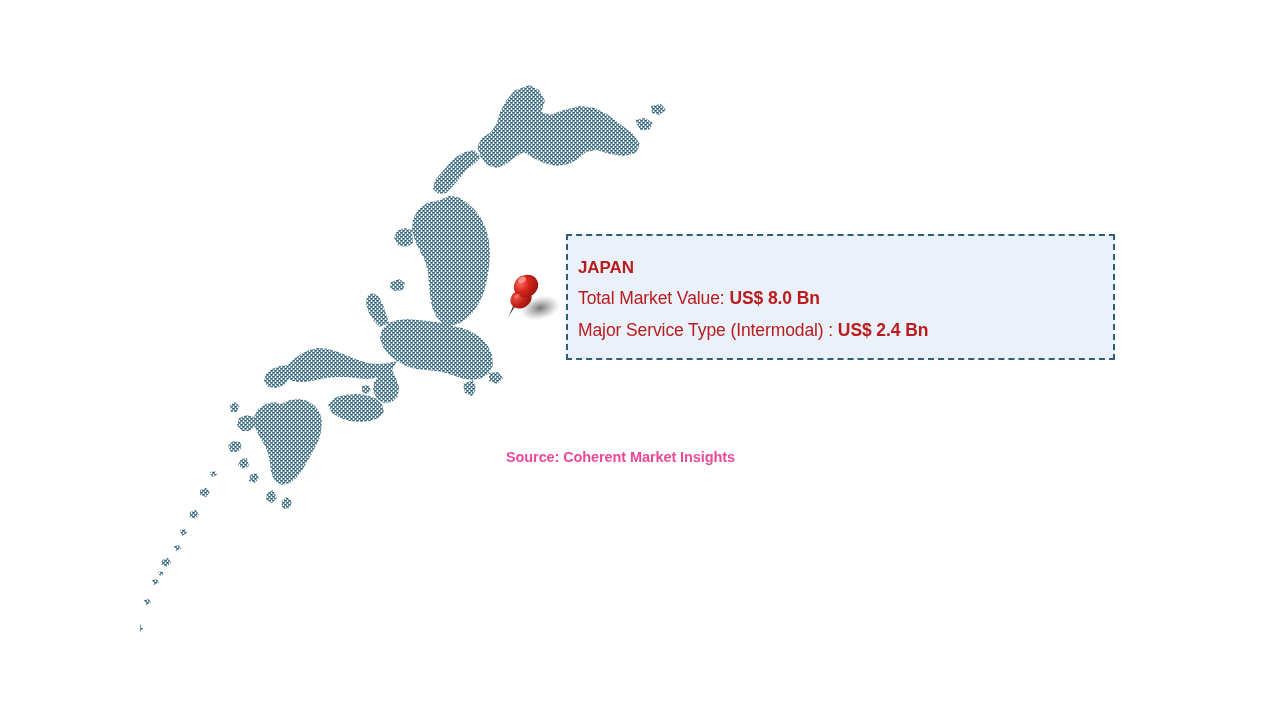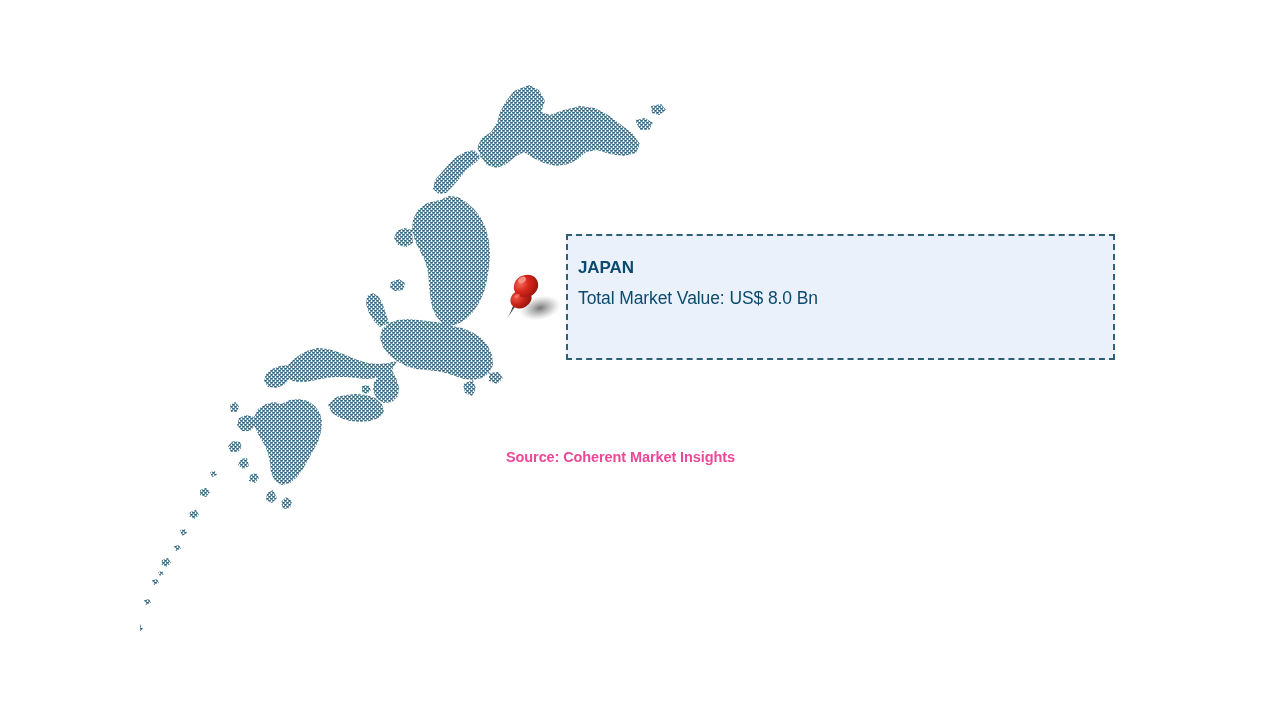--- a/index.html
+++ b/index.html
@@ -56,30 +56,30 @@
     box-sizing: border-box;
     background: #eaf1fa;
     border: 2px dashed #2e5f74;
   }
   #callout-inner {
     padding: 18px 0 0 10px;
   }
   .callout-line {
     font-size: 17.5px;
     line-height: 32px;
-    color: #0c4a6e;
+    color: #b91c1c;
     white-space: nowrap;
     letter-spacing: -0.1px;
   }
   .callout-line.title {
     font-weight: bold;
     font-size: 17px;
     line-height: 28px;
   }
-  .val-bold { font-weight: normal; }
+  .val-bold { font-weight: bold; }
 
   
   #source-text {
     position: absolute;
     left: 506px;
     top: 449px;
     font-size: 14.5px;
     font-weight: bold;
     color: #ec4899;
     white-space: nowrap;
@@ -196,18 +196,22 @@
     </svg>
   </div>
 
   <div id="callout-box">
     <div id="callout-inner">
       <div class="callout-line title">JAPAN</div>
       <div class="callout-line">
         <span>Total Market Value:</span>
         <span class="val-bold">US$ 8.0 Bn</span>
       </div>
+      <div class="callout-line">
+        <span>Major Service Type (Intermodal) :</span>
+        <span class="val-bold">US$ 2.4 Bn</span>
+      </div>
     </div>
   </div>
 
   <div id="source-text">Source: Coherent Market Insights</div>
 
 </div>
 
 </body></html>

